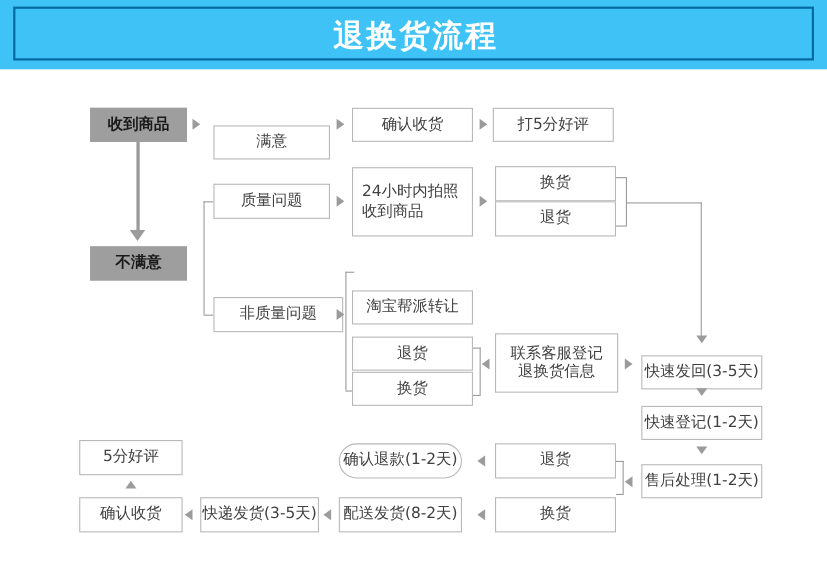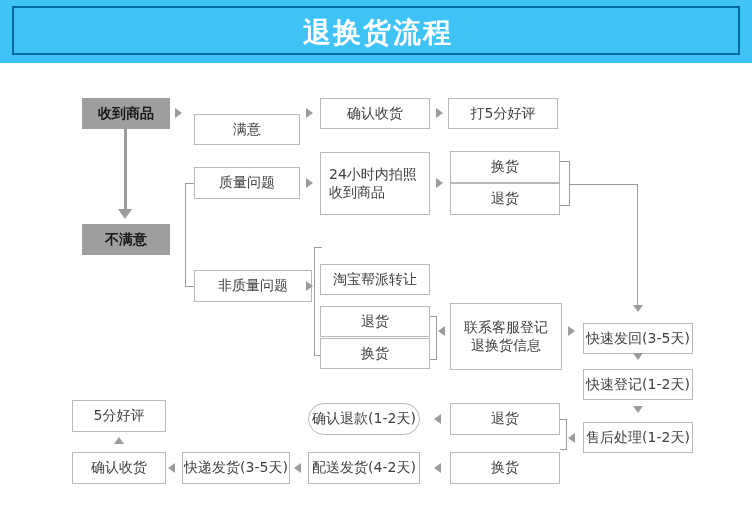--- a/index.html
+++ b/index.html
@@ -180,21 +180,21 @@
 
   <div class="node" style="left:320px; top:264px; width:110px; height:31px;">淘宝帮派转让</div>
   <div class="node" style="left:320px; top:306px; width:110px; height:31px;">退货</div>
   <div class="node" style="left:320px; top:338px; width:110px; height:31px;">换货</div>
 
   <div class="line vline" style="left:436px; top:316px; height:43px;"></div>
   <div class="line hline" style="left:430px; top:316px; width:7px;"></div>
   <div class="line hline" style="left:430px; top:359px; width:7px;"></div>
   <div class="tri tri-left" style="left:438px; top:326px;"></div>
 
-  <div class="node" style="left:450px; top:303px; width:112px; height:67px;">联系客服登记
+  <div class="node" style="left:450px; top:303px; width:112px; height:54px;">联系客服登记
 退换货信息</div>
 
   <div class="tri tri-right" style="left:568px; top:326px;"></div>
 
   <div class="node" style="left:583px; top:323px; width:110px; height:31px;">快速发回(3-5天)</div>
 
   <div class="tri tri-down" style="left:633px; top:353px;"></div>
 
   <div class="node" style="left:583px; top:369px; width:110px; height:31px;">快速登记(1-2天)</div>
 
@@ -208,21 +208,21 @@
   <div class="line hline" style="left:560px; top:449px; width:7px;"></div>
 
   <div class="node" style="left:450px; top:403px; width:110px; height:32px;">退货</div>
   <div class="node" style="left:450px; top:452px; width:110px; height:32px;">换货</div>
 
   <div class="tri tri-left" style="left:434px; top:414px;"></div>
   <div class="tri tri-left" style="left:434px; top:463px;"></div>
 
   <div class="node" style="left:308px; top:403px; width:112px; height:32px;border-radius:16px;">确认退款(1-2天)</div>
 
-  <div class="node" style="left:308px; top:452px; width:112px; height:32px;">配送发货(4-2天)</div>
+  <div class="node" style="left:308px; top:452px; width:112px; height:32px;">配送发货(8-2天)</div>
 
   <div class="tri tri-left" style="left:294px; top:463px;"></div>
 
   <div class="node" style="left:182px; top:452px; width:108px; height:32px;">快递发货(3-5天)</div>
 
   <div class="tri tri-left" style="left:168px; top:463px;"></div>
 
   <div class="node" style="left:72px; top:452px; width:94px; height:32px;">确认收货</div>
 
   <div class="tri tri-up" style="left:114px; top:437px;"></div>

